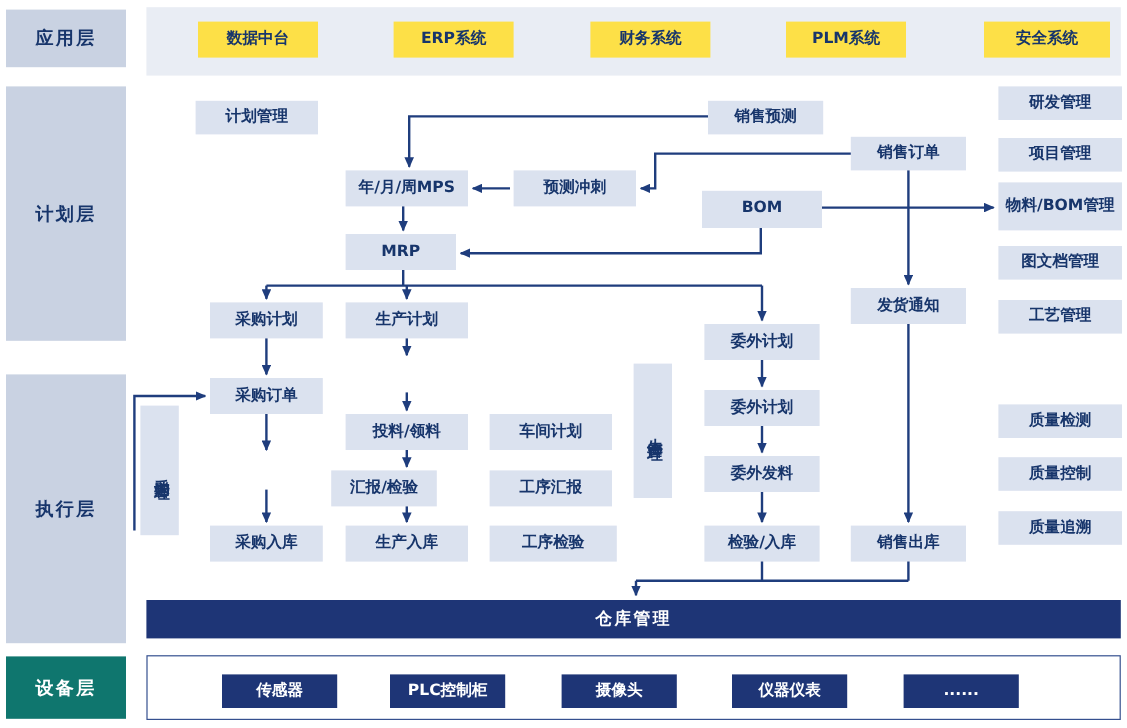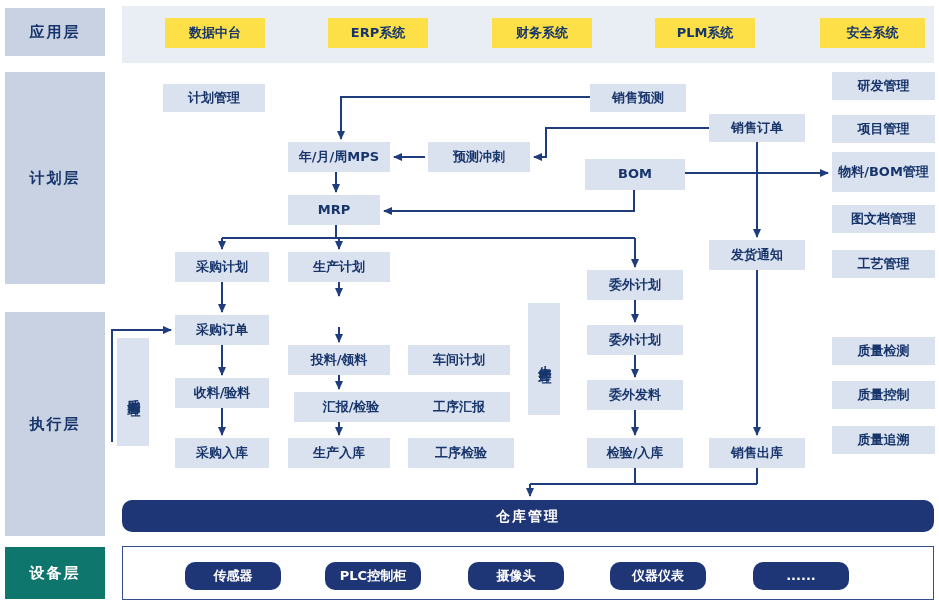--- a/index.html
+++ b/index.html
@@ -10,21 +10,21 @@
   .layer { position:absolute; display:flex; align-items:center; justify-content:center;
            background:#c9d2e2; color:#17356b; font-weight:bold; font-size:15px; letter-spacing:2px; }
   .layer.dark { background:#0f766e; color:#ffffff; }
 
   .panel { position:absolute; background:#e9edf4; }
   .devpanel { position:absolute; background:#ffffff; border:1px solid #35508f; }
 
   .b { position:absolute; display:flex; align-items:center; justify-content:center; text-align:center;
        background:#dbe2ef; color:#17356b; font-weight:bold; font-size:13px; line-height:1.15; padding:1px 2px; }
   .b.white { background:#fde047; }
-  .b.dark  { background:#1e3576; color:#ffffff;border-radius:10px; }
+  .b.dark  { background:#1e3576; color:#ffffff; }
   .b.vtext { writing-mode:vertical-rl; text-orientation:upright; letter-spacing:2px; padding:4px 0; }
   .b.wide  { font-size:14px; letter-spacing:2px; }
 
   svg.arrows { position:absolute; left:0; top:0; pointer-events:none; }
   svg.arrows polyline { fill:none; stroke:#1f3d7d; stroke-width:2; }
 </style>
 </head>
 <body>
 
 <div id="canvas">
@@ -48,24 +48,23 @@
   <div class="b" style="left:428px;top:142px;width:102px;height:30px">预测冲刺</div>
   <div class="b" style="left:585px;top:159px;width:100px;height:31px">BOM</div>
   <div class="b" style="left:288px;top:195px;width:92px;height:30px">MRP</div>
   <div class="b" style="left:175px;top:252px;width:94px;height:30px">采购计划</div>
   <div class="b" style="left:288px;top:252px;width:102px;height:30px">生产计划</div>
   <div class="b" style="left:587px;top:270px;width:96px;height:30px">委外计划</div>
   <div class="b" style="left:709px;top:240px;width:96px;height:30px">发货通知</div>
 
   <div class="b vtext" style="left:117px;top:338px;width:32px;height:108px">采购管理</div>
   <div class="b" style="left:175px;top:315px;width:94px;height:30px">采购订单</div>
-  <div class="b" style="left:175px;top:378px;width:94px;height:30px">收料/验料</div>
   <div class="b" style="left:175px;top:438px;width:94px;height:30px">采购入库</div>
   <div class="b" style="left:288px;top:345px;width:102px;height:30px">投料/领料</div>
-  <div class="b" style="left:294px;top:392px;width:114px;height:30px">汇报/检验</div>
+  <div class="b" style="left:276px;top:392px;width:88px;height:30px">汇报/检验</div>
   <div class="b" style="left:288px;top:438px;width:102px;height:30px">生产入库</div>
   <div class="b" style="left:408px;top:345px;width:102px;height:30px">车间计划</div>
   <div class="b" style="left:408px;top:392px;width:102px;height:30px">工序汇报</div>
   <div class="b" style="left:408px;top:438px;width:106px;height:30px">工序检验</div>
   <div class="b vtext" style="left:528px;top:303px;width:32px;height:112px">生产管理</div>
   <div class="b" style="left:587px;top:325px;width:96px;height:30px">委外计划</div>
   <div class="b" style="left:587px;top:380px;width:96px;height:30px">委外发料</div>
   <div class="b" style="left:587px;top:438px;width:96px;height:30px">检验/入库</div>
   <div class="b" style="left:709px;top:438px;width:96px;height:30px">销售出库</div>
 

